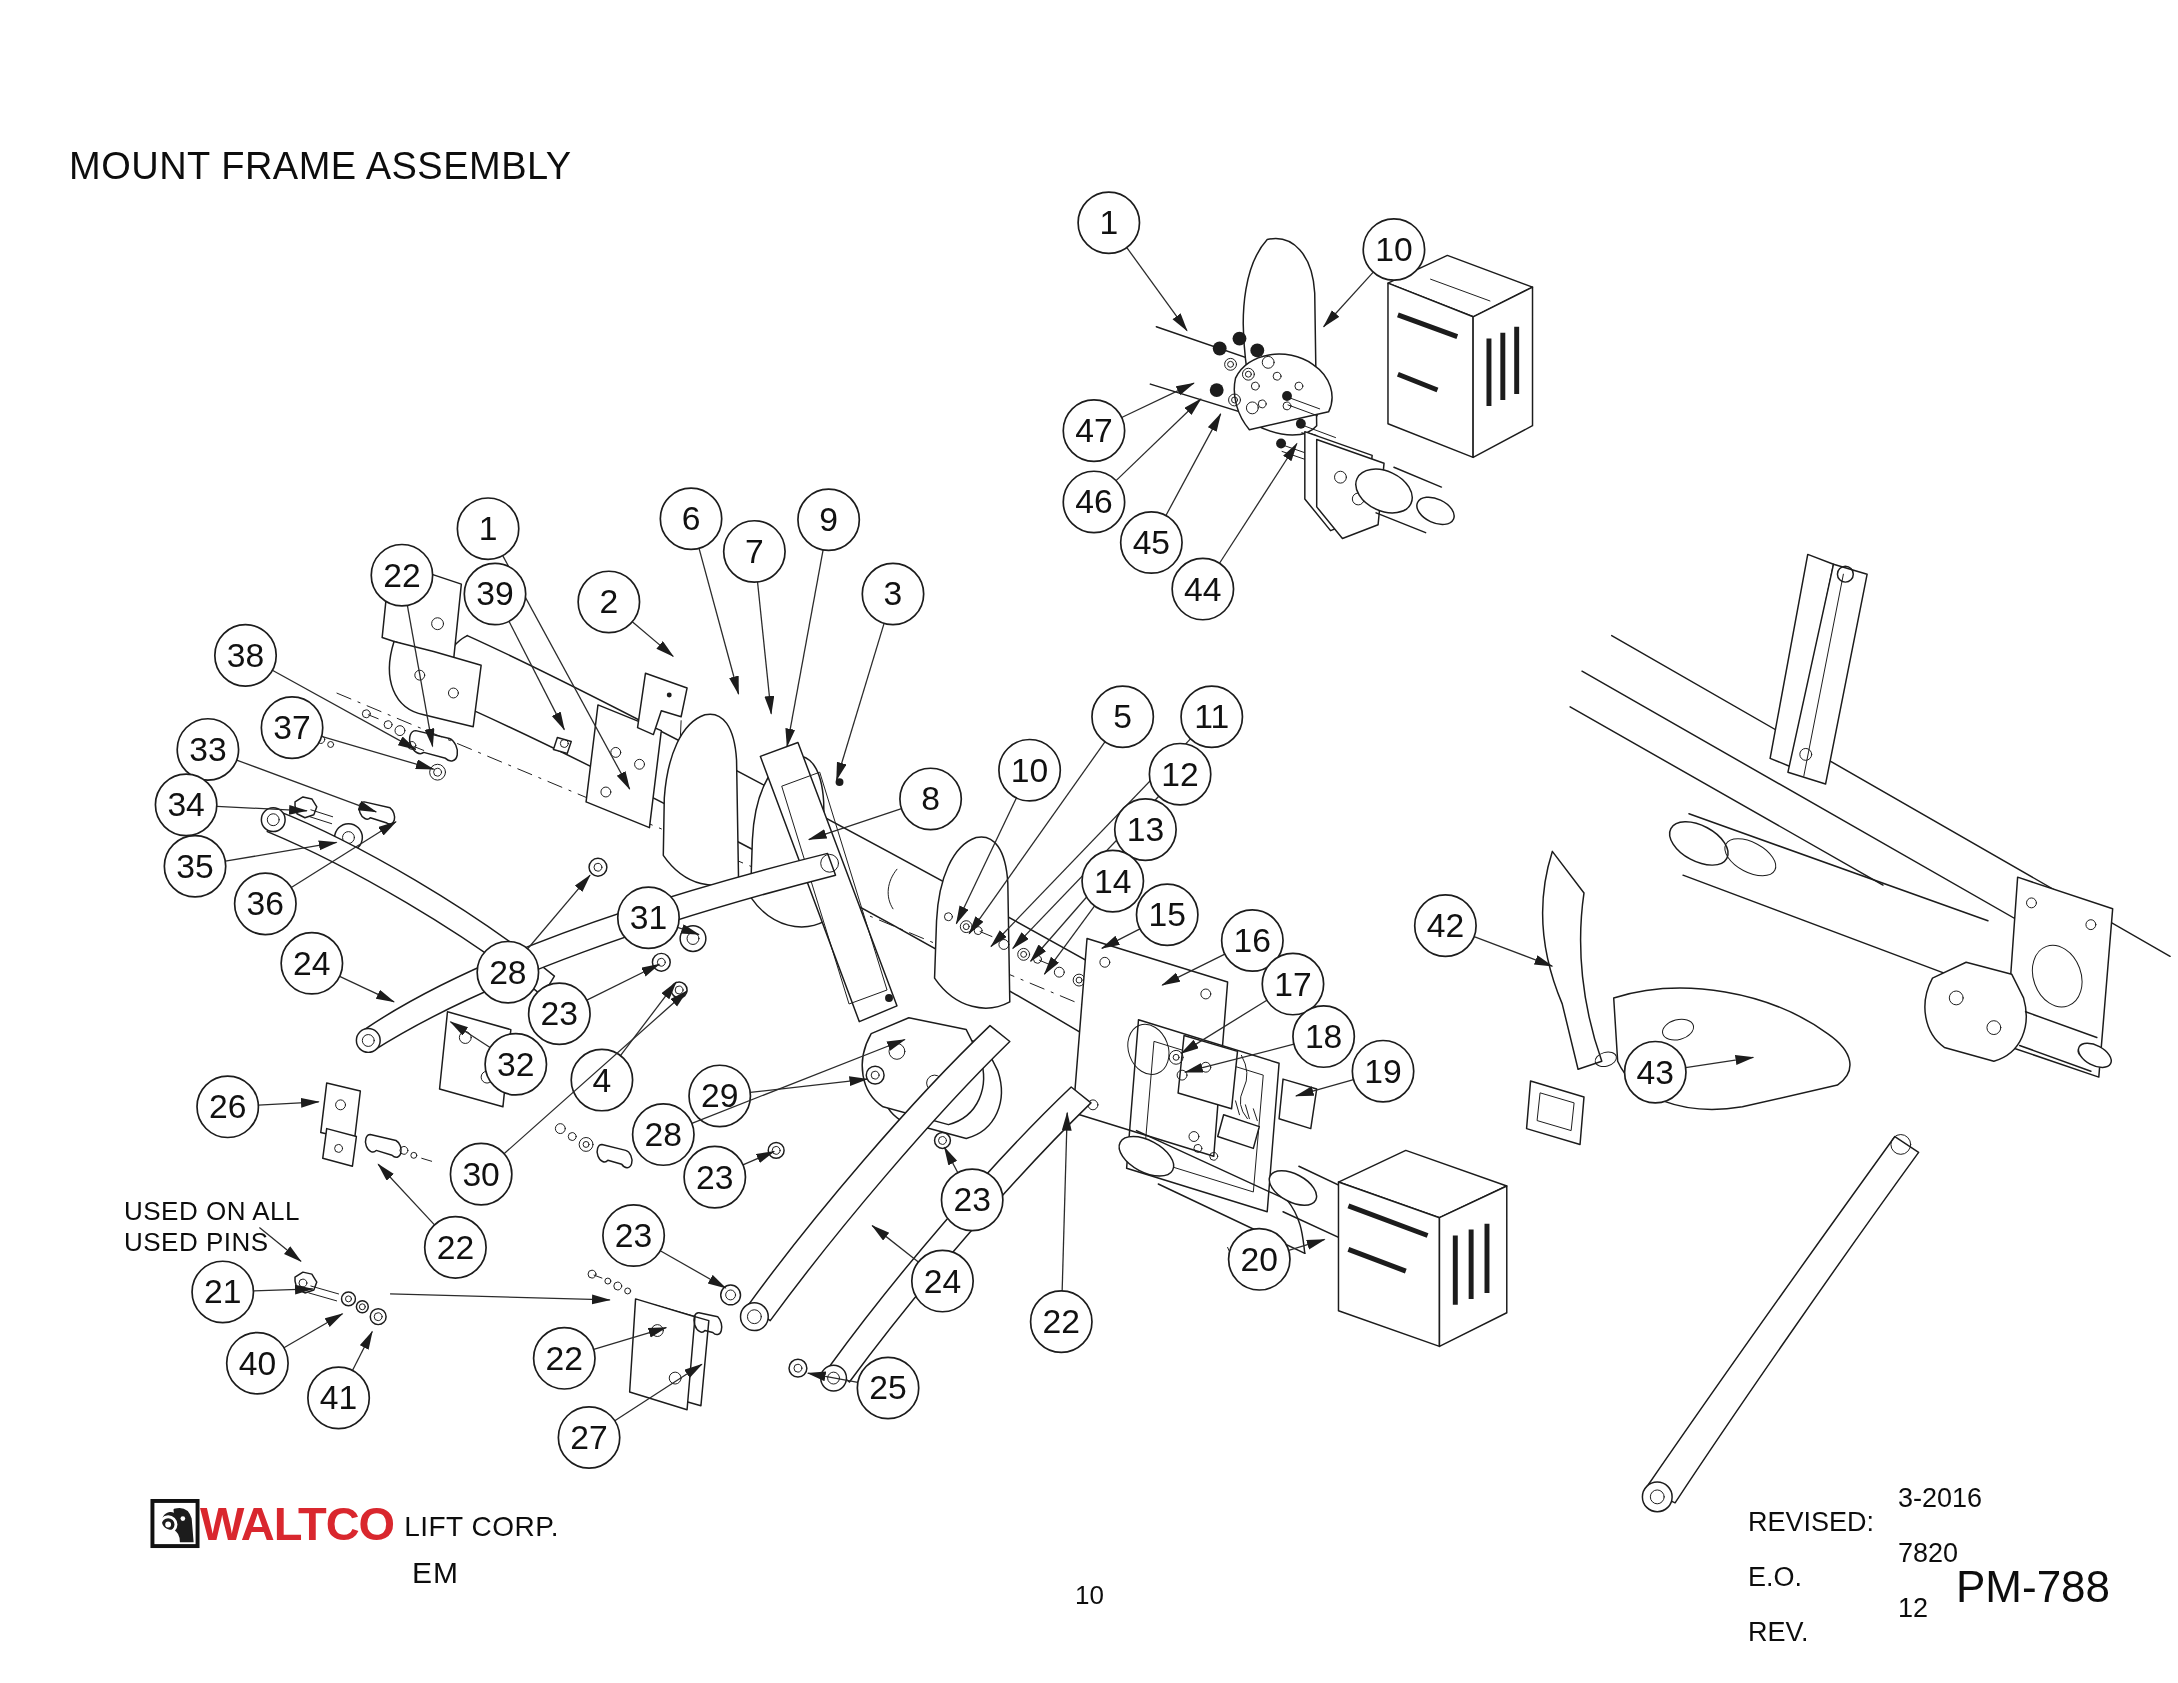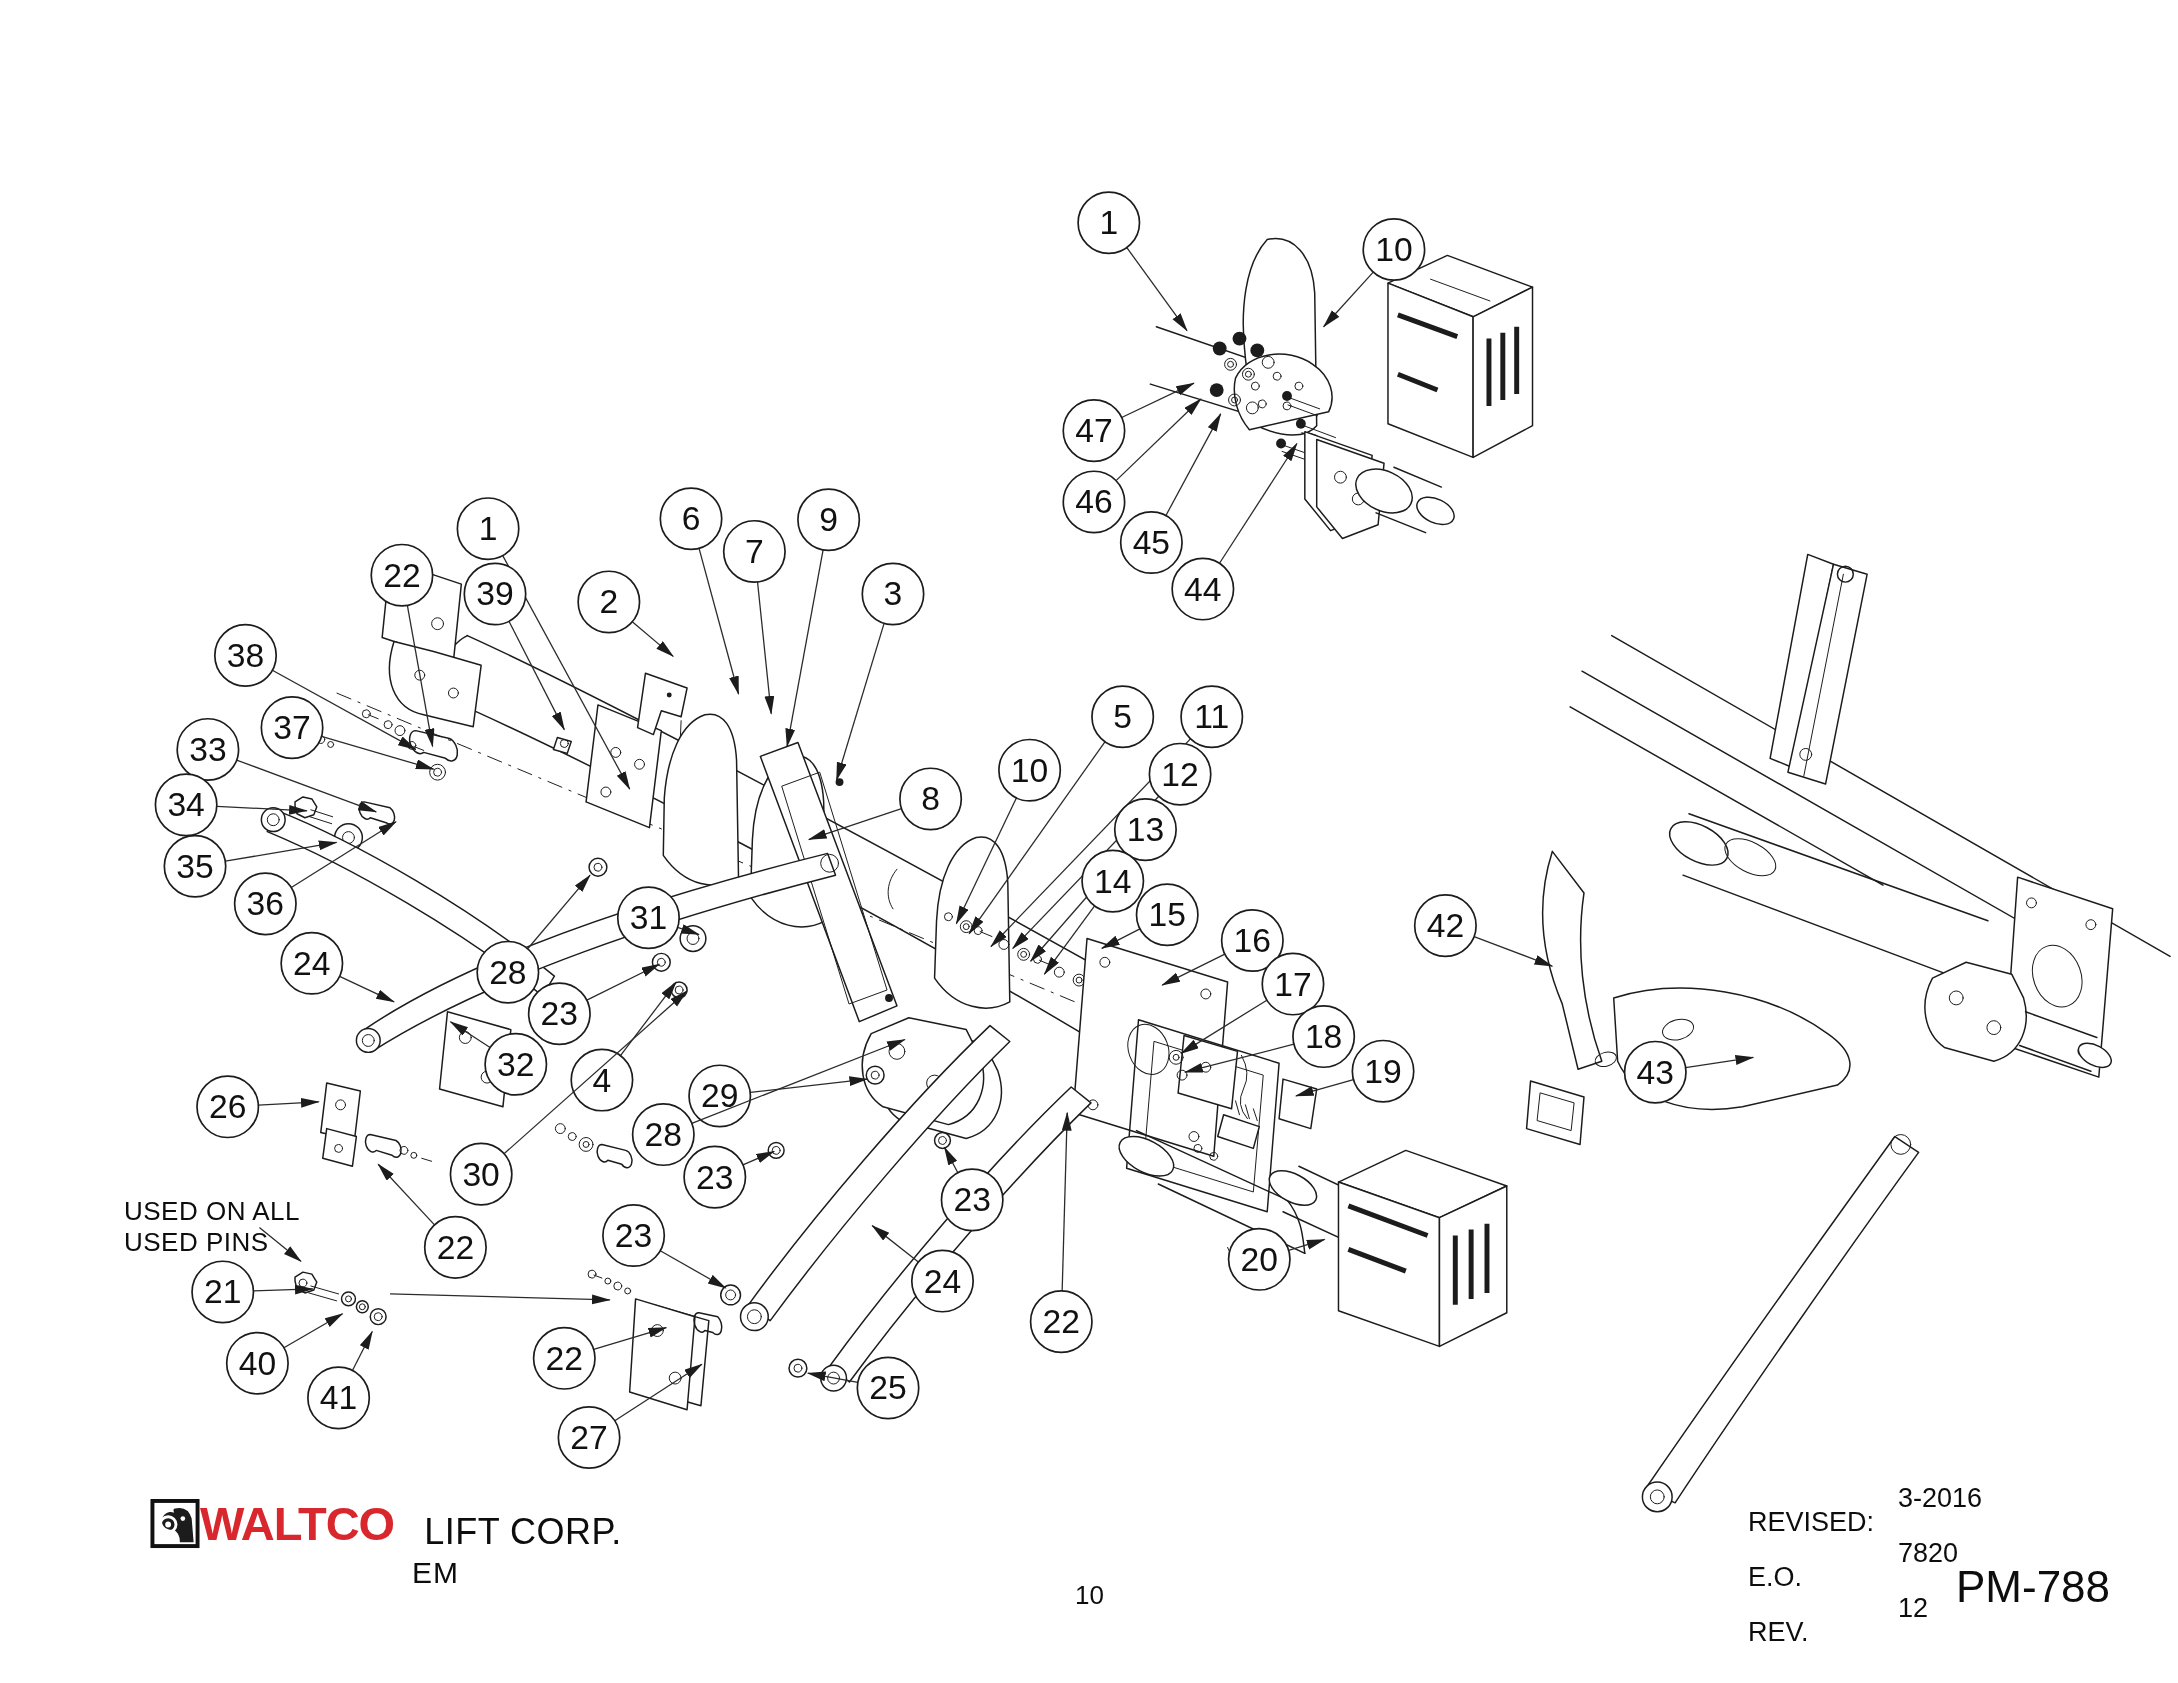--- a/index.html
+++ b/index.html
@@ -8,39 +8,40 @@
   .abs{position:absolute;white-space:nowrap;}
   .title{font-size:38px;letter-spacing:0.5px;}
   .note{font-size:26px;line-height:31px;letter-spacing:0.5px;}
   .pageno{font-size:26px;}
   .docno{font-size:44px;text-align:center;}
   .rev{font-size:27px;line-height:31px;}
   .rev-row{display:flex;}
   .rev-label{width:150px;margin-top:24px;}
   .logo-row{position:absolute;left:150px;top:1499px;display:flex;align-items:flex-start;}
   .brand{font-size:47px;font-weight:bold;letter-spacing:-1px;margin-left:0;line-height:50px;}
-  .company{font-size:36px;margin-left:30px;margin-top:12px;letter-spacing:0.5px;}
+  .company{font-size:28px;margin-left:10px;margin-top:12px;letter-spacing:0.5px;}
   .model{position:absolute;left:412px;top:1556px;font-size:30px;letter-spacing:1px;}
   svg text{font-family:"Liberation Sans", sans-serif;}
   
   .d{stroke:#1c1c1c;stroke-width:1.5;fill:none;stroke-linejoin:round;stroke-linecap:round;}
   .w{stroke:#1c1c1c;stroke-width:1.5;fill:#ffffff;stroke-linejoin:round;}
   .k{fill:#1c1c1c;stroke:none;}
   .thin{stroke-width:1;}
   .slot{stroke:#1c1c1c;stroke-width:5;fill:none;stroke-linecap:butt;}
   .dash{stroke:#1c1c1c;stroke-width:1;fill:none;stroke-dasharray:16 7 3 7;}
   .callout-line{stroke:#2b2b2b;stroke-width:1.3;}
   .callout-circle{fill:#fff;stroke:#1c1c1c;stroke-width:1.7;}
   .callout-text{font-size:34px;fill:#111;}
 </style>
 </head>
 <body>
 
 <div class="page">
 
+  <div class="abs title" style="left:69px;top:145px;">MOUNT FRAME ASSEMBLY</div>
 
   <div class="abs note" style="left:124px;top:1196px;">
     <div>USED ON ALL</div>
     <div>USED PINS</div>
   </div>
 
   <div class="abs pageno" style="left:1075px;top:1580px;">10</div>
 
   <div class="abs rev" style="left:1748px;top:1483px;">
     <div class="rev-row">

